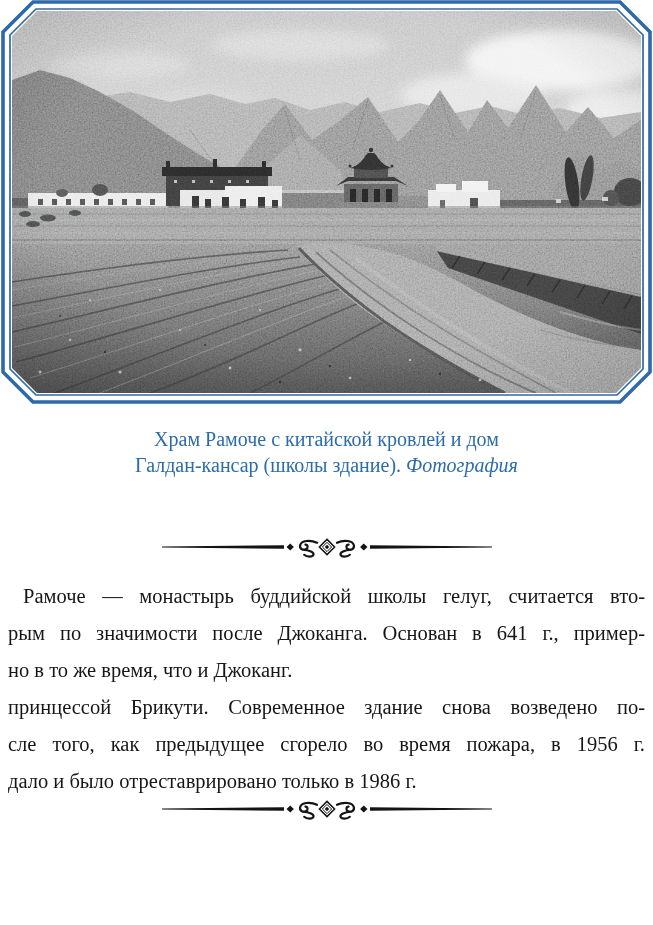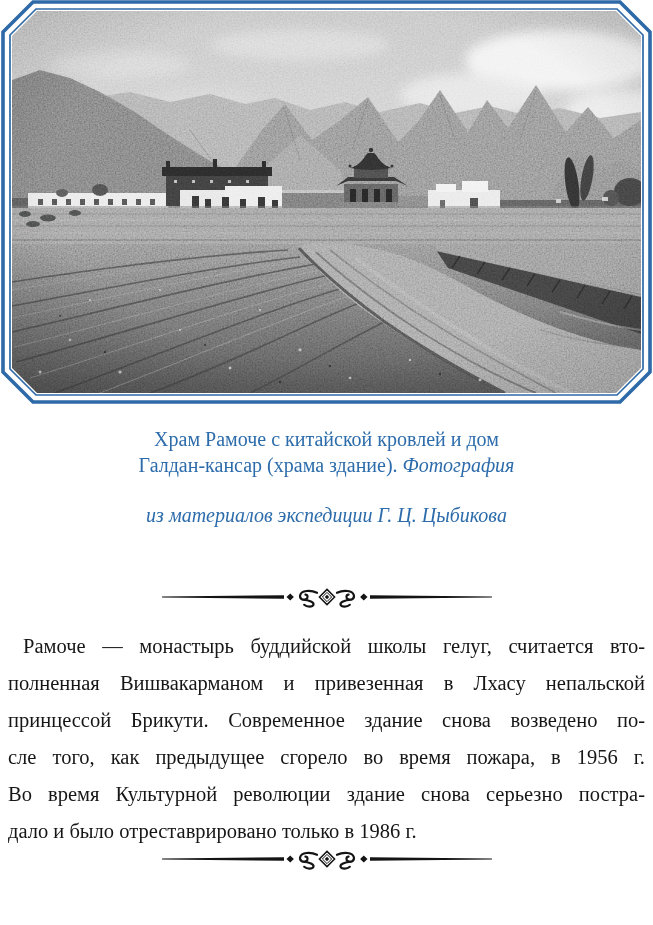--- a/index.html
+++ b/index.html
@@ -10,21 +10,21 @@
     color:var(--text-color,#161616);
   }
   .page{width:653px;height:925px;position:relative;}
   .photo-figure{margin:0;width:653px;height:410px;}
   .photo-figure svg{display:block;}
   .caption{
     margin-top:16px;text-align:center;
     color:var(--accent,#2d6cab);
     font-size:20px;line-height:26px;
   }
-  .it{font-style:italic;margin-top:24px;}
+  .it{font-style:italic;}
   .divider{display:flex;justify-content:center;}
   .divider.top{margin-top:58px;}
   .divider.bottom{margin-top:2px;}
   .body-text{
     margin-top:24px;padding:0 8px;
     font-size:20.5px;line-height:29px;
     text-align:justify;
   }
   .para{margin:0;}
   .para + .para{margin-top:2px;}
@@ -297,39 +297,38 @@
 
       <g fill="none" stroke="#2e6aa8">
         <path d="M33,2 H620 L650,32 V372 L620,402 H33 L3,372 V32 Z" stroke-width="3.6"></path>
         <path d="M36,9 H617 L643,35 V369 L617,395 H36 L10,369 V35 Z" stroke-width="1.7"></path>
       </g>
     </svg>
   </figure>
 
   <div class="caption">
     <div class="cap-line">Храм Рамоче с китайской кровлей и дом</div>
-    <div class="cap-line"><span>Галдан-кансар (храма здание).</span> <span class="it">Фотография</span></div>
-    <div class="cap-line it">из материалов экспедиции Г. Ц. Цыбикова</div>
+    <div class="cap-line"><span>Галдан-кансар (школы здание).</span> <span class="it">Фотография</span></div>
   </div>
 
   <div class="divider top">
     <svg width="330" height="22" viewBox="0 0 330 22">
         <use href="#orn-divider"></use>
       </svg>
   </div>
 
   <div class="body-text">
     <p class="para">
       <span class="line first">Рамоче — монастырь буддийской школы гелуг, считается вто-</span>
+      <span class="line">рым по значимости после Джоканга. Основан в 641 г., пример-</span>
+      <span class="line last">но в то же время, что и Джоканг.</span>
     </p>
     <p class="para">
-      <span class="line">полненная Вишвакарманом и привезенная в Лхасу непальской</span>
       <span class="line">принцессой Брикути. Современное здание снова возведено по-</span>
       <span class="line">сле того, как предыдущее сгорело во время пожара, в 1956 г.</span>
-      <span class="line">Во время Культурной революции здание снова серьезно постра-</span>
       <span class="line last">дало и было отреставрировано только в 1986 г.</span>
     </p>
   </div>
 
   <div class="divider bottom">
     <svg width="330" height="22" viewBox="0 0 330 22">
         <use href="#orn-divider"></use>
       </svg>
   </div>
 

